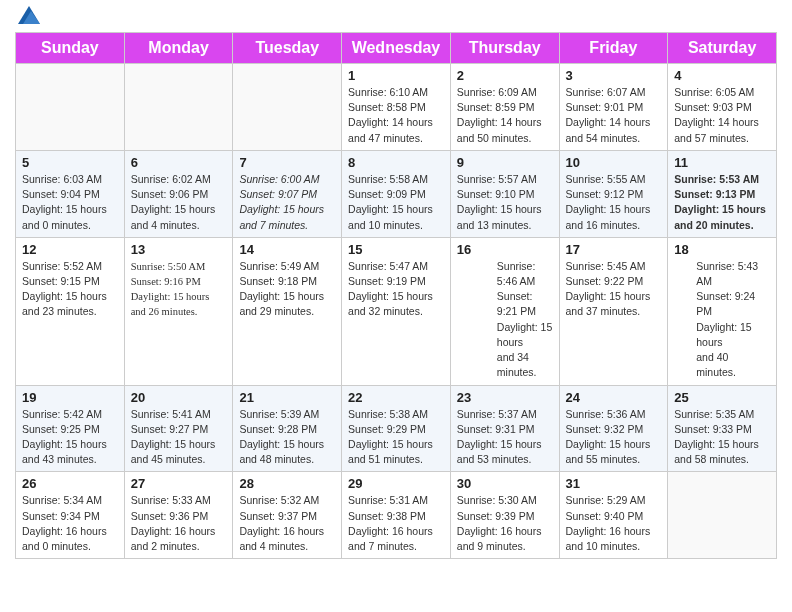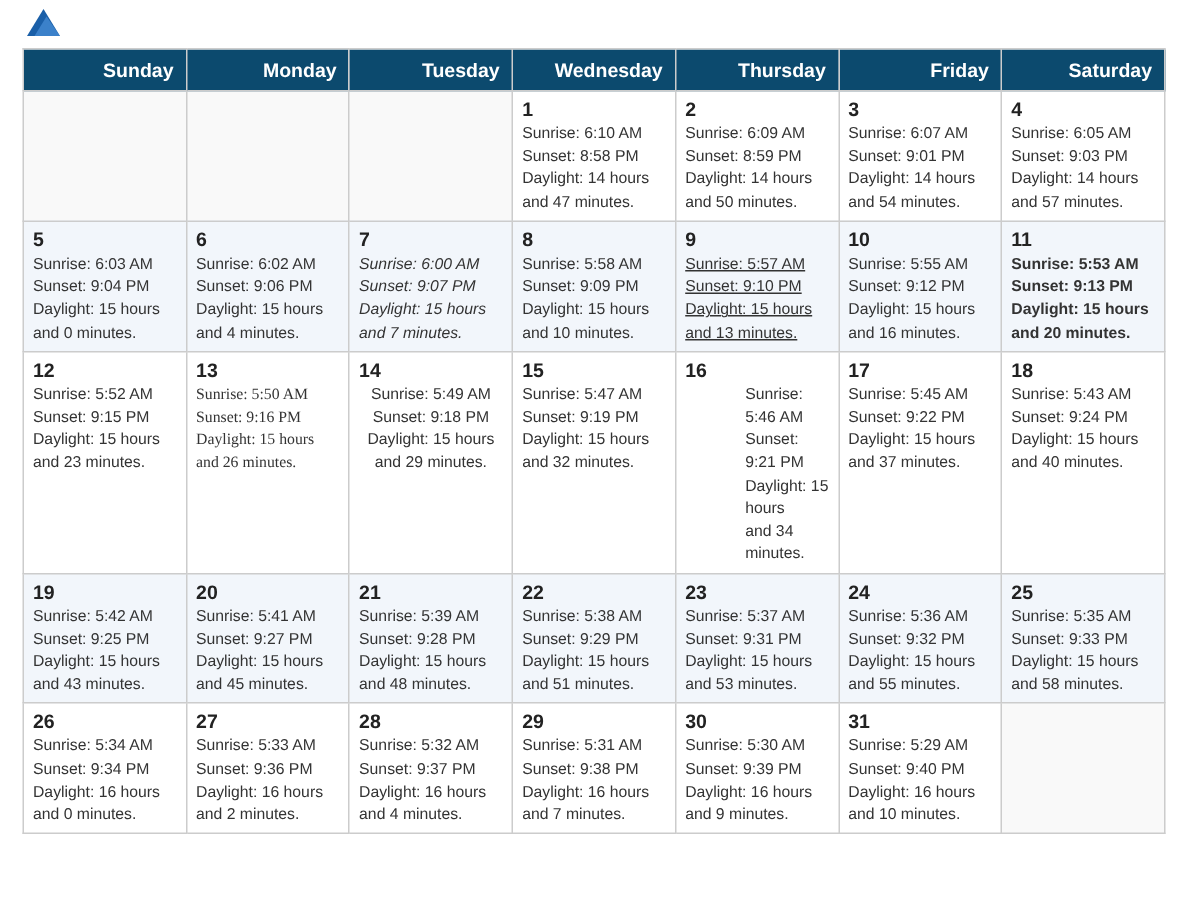--- a/index.html
+++ b/index.html
@@ -4,21 +4,21 @@
   <style>
     * { box-sizing: border-box; margin: 0; padding: 0; }
     body { font-family: Arial, sans-serif; background: #fff; width: 792px; min-height: 612px; }
     .page { width: 792px; padding: 10px 15px; }
     .header { display: flex; justify-content: space-between; align-items: flex-start; margin-bottom: 8px; }
     .logo { display: flex; align-items: center; }
     .title-area { text-align: right; }
     .main-title { font-size: 36px; color: #333; font-weight: bold; }
     .subtitle { font-size: 16px; color: #555; }
     .calendar { width: 100%; border-collapse: collapse; }
-    .calendar th { background: #0c4a6e; color: #fff; text-align: right; padding: 6px 8px; font-size: 13px; border: 1px solid #ccc; }
+    .calendar th { background: #d946ef; color: #fff; text-align: center; padding: 6px 8px; font-size: 16px; border: 1px solid #ccc; }
     .calendar td { border: 1px solid #ccc; vertical-align: top; padding: 4px 6px; font-size: 11px; color: #333; width: calc(100%/7); min-height: 80px; height: 85px; background: #fff; }
     .calendar td.empty { background: #f9f9f9; }
     .calendar tr:nth-child(even) td { background: #f2f6fb; }
     .calendar tr:nth-child(even) td.empty { background: #eef2f7; }
     .day-num { font-size: 13px; font-weight: bold; color: #222; display: block; margin-bottom: 2px; }
     .day-info { font-size: 10.5px; color: #333; line-height: 1.45; }
   </style>
 </head>
 <body>
 
@@ -109,21 +109,21 @@
           </td>
           <td>
             <span class="day-num">8</span>
             <div class="day-info" style="white-space: pre-line;">Sunrise: 5:58 AM
 Sunset: 9:09 PM
 Daylight: 15 hours
 and 10 minutes.</div>
           </td>
           <td>
             <span class="day-num">9</span>
-            <div class="day-info" style="white-space: pre-line; text-decoration: underline;">Sunrise: 5:57 AM
+            <div class="day-info" style="white-space: pre-line;">Sunrise: 5:57 AM
 Sunset: 9:10 PM
 Daylight: 15 hours
 and 13 minutes.</div>
           </td>
           <td>
             <span class="day-num">10</span>
             <div class="day-info" style="white-space: pre-line;">Sunrise: 5:55 AM
 Sunset: 9:12 PM
 Daylight: 15 hours
 and 16 minutes.</div>
@@ -146,21 +146,21 @@
           </td>
           <td>
             <span class="day-num">13</span>
             <div class="day-info" style="white-space: pre-line; font-family: Liberation Serif, serif;">Sunrise: 5:50 AM
 Sunset: 9:16 PM
 Daylight: 15 hours
 and 26 minutes.</div>
           </td>
           <td>
             <span class="day-num">14</span>
-            <div class="day-info" style="white-space: pre-line; text-align: center;">Sunrise: 5:49 AM
+            <div class="day-info" style="white-space: pre-line;">Sunrise: 5:49 AM
 Sunset: 9:18 PM
 Daylight: 15 hours
 and 29 minutes.</div>
           </td>
           <td>
             <span class="day-num">15</span>
             <div class="day-info" style="white-space: pre-line;">Sunrise: 5:47 AM
 Sunset: 9:19 PM
 Daylight: 15 hours
 and 32 minutes.</div>
@@ -174,21 +174,21 @@
           </td>
           <td>
             <span class="day-num">17</span>
             <div class="day-info" style="white-space: pre-line;">Sunrise: 5:45 AM
 Sunset: 9:22 PM
 Daylight: 15 hours
 and 37 minutes.</div>
           </td>
           <td>
             <span class="day-num">18</span>
-            <div class="day-info" style="white-space: pre-line;">Sunrise: 5:43 AM
+            <div class="day-info" style="white-space: pre-line; margin-left: 22px;">Sunrise: 5:43 AM
 Sunset: 9:24 PM
 Daylight: 15 hours
 and 40 minutes.</div>
           </td>
         </tr>
         <tr>
           <td>
             <span class="day-num">19</span>
             <div class="day-info" style="white-space: pre-line;">Sunrise: 5:42 AM
 Sunset: 9:25 PM

